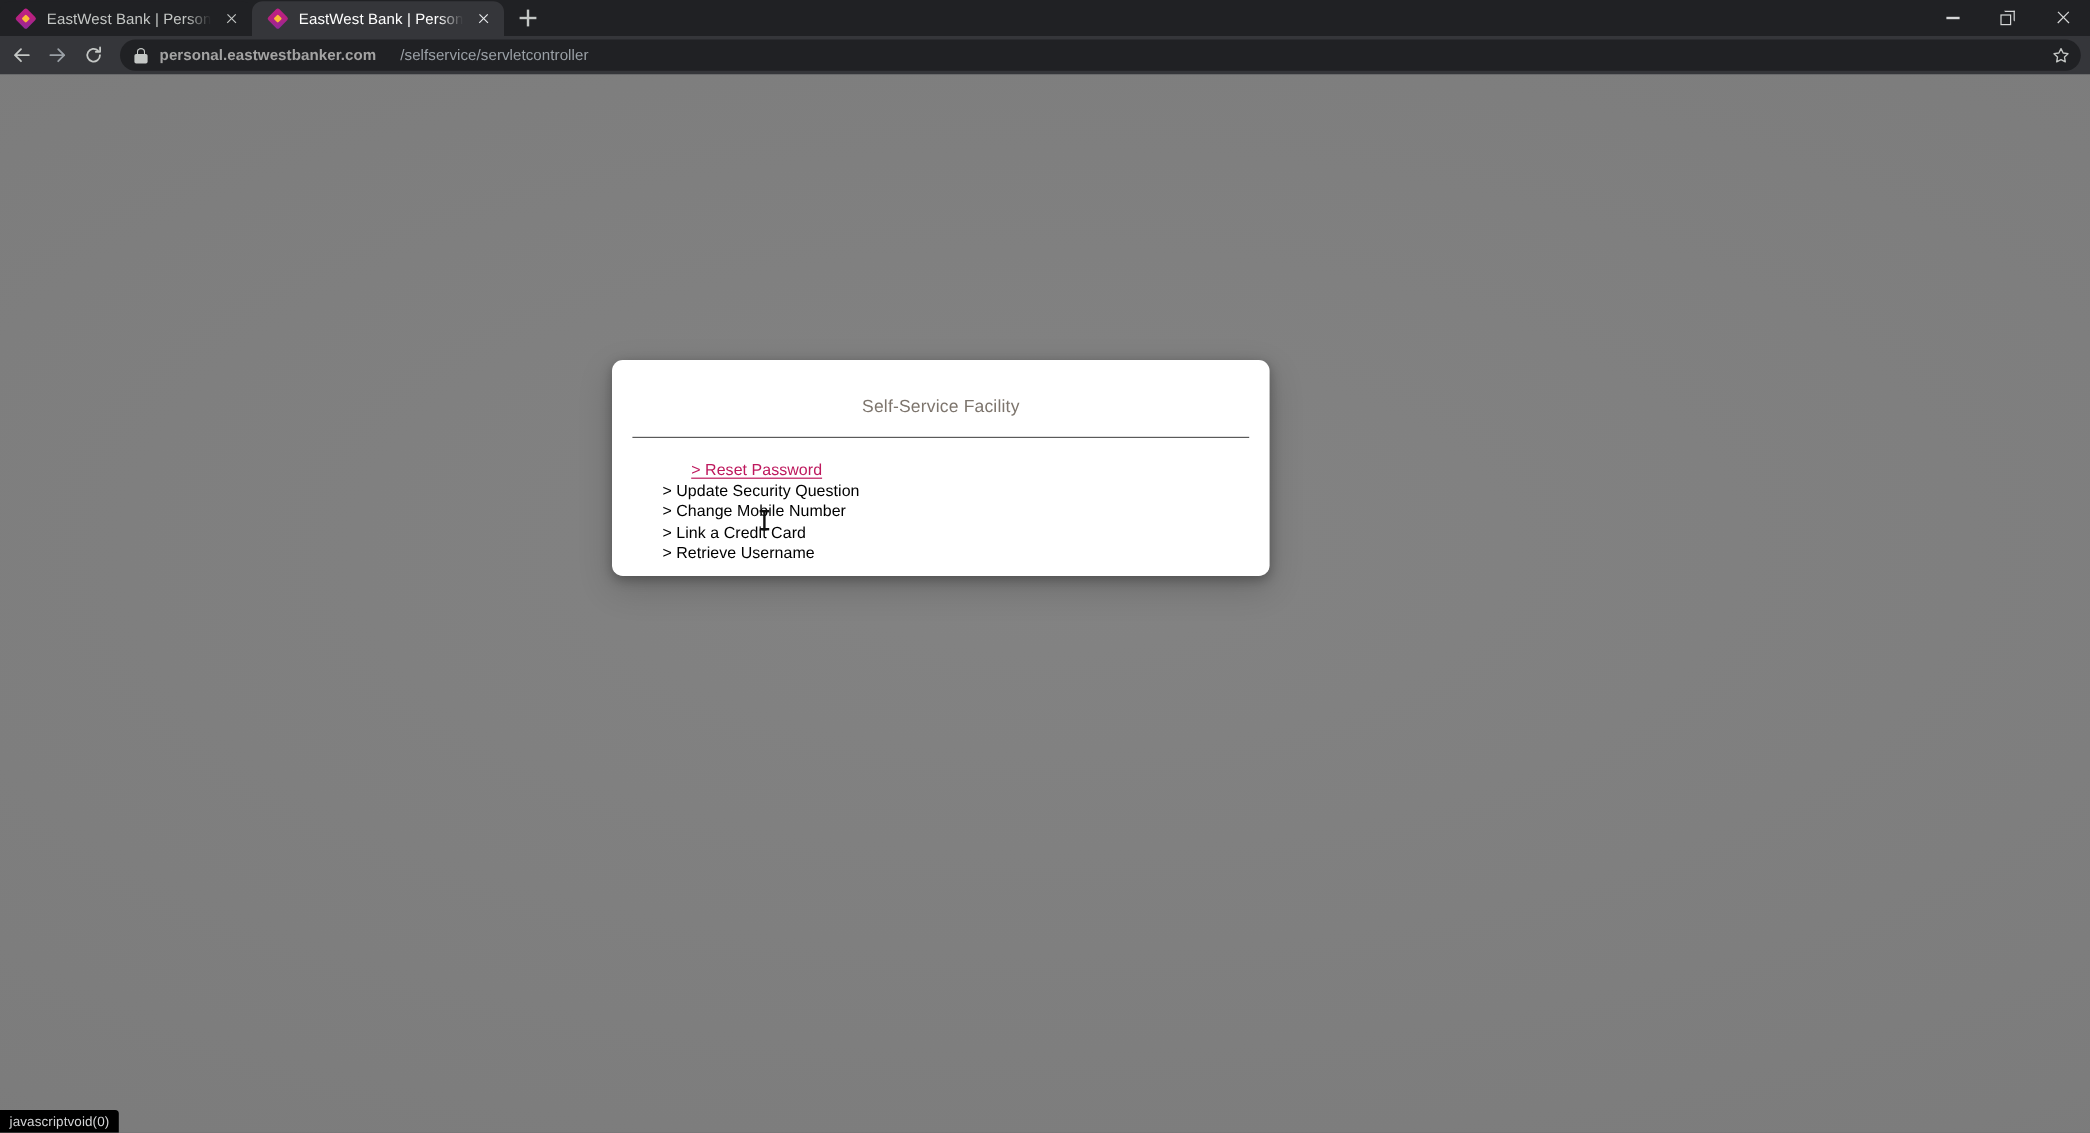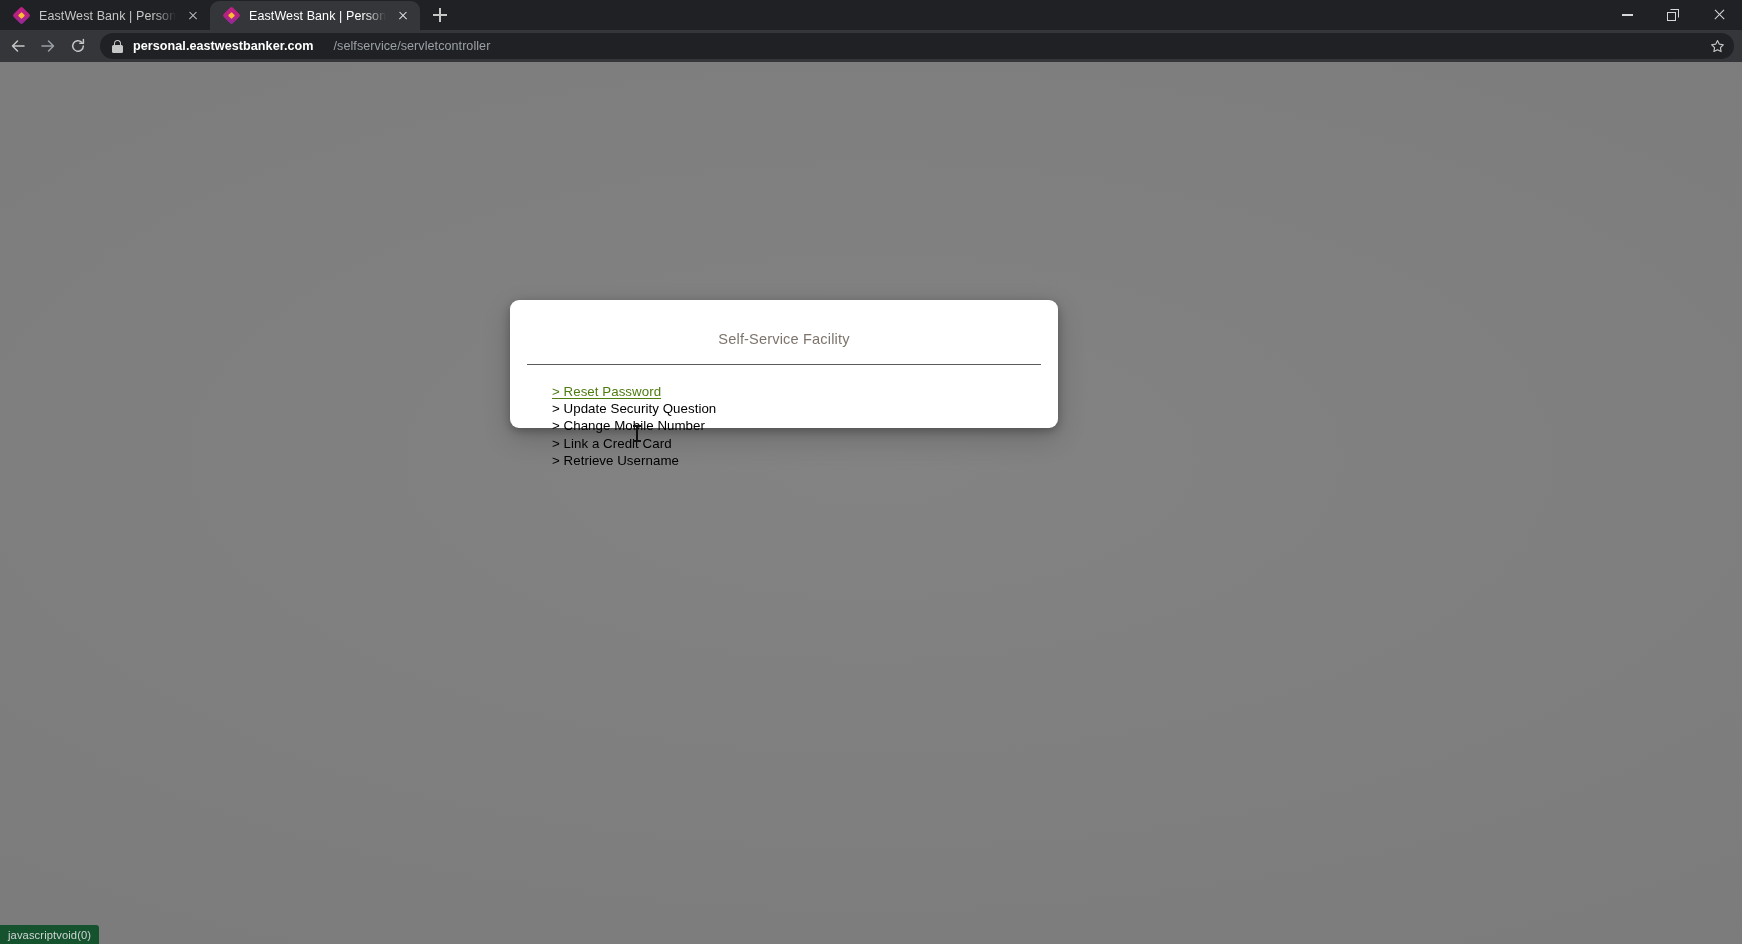--- a/index.html
+++ b/index.html
@@ -207,21 +207,21 @@
     border-radius: 3.5px 3.5px 0 0;
   }
   .url {
     flex: 1 1 auto;
     font-size: 12.6px;
     white-space: nowrap;
     overflow: hidden;
     color: #9aa0a6;
     letter-spacing: 0.05px;
   }
-  .url .host { color: #ffffff; font-weight: 600; }
+  .url .host { color: #a3a3a3; font-weight: 600; }
   .url .path { color: #9aa0a6; margin-left: 20px; }
 
   .star-btn {
     flex: 0 0 22px;
     width: 22px; height: 22px;
     display: flex; align-items: center; justify-content: center;
   }
 
   
   .viewport {
@@ -236,21 +236,21 @@
     inset: 0;
     background:
       radial-gradient(ellipse 140% 120% at 50% 45%, #838383 0%, #7c7c7c 55%, #737373 100%);
   }
 
   .card {
     position: absolute;
     left: 510px;
     top: 238px;
     width: 548px;
-    height: 128px;
+    height: 180px;
     background: #ffffff;
     border-radius: 9px;
     box-shadow: 0 3px 10px rgba(0,0,0,0.28), 0 10px 28px rgba(0,0,0,0.18);
     padding: 0;
   }
 
   .card-title {
     text-align: center;
     font-size: 14.6px;
     color: #7d756d;
@@ -269,23 +269,24 @@
   }
   .link-row {
     font-size: 13.3px;
     line-height: 17.2px;
     color: #000000;
     letter-spacing: 0.05px;
     width: fit-content;
     white-space: nowrap;
   }
   .link-row.hovered {
-    color: #4d7c0f;
+    color: #be185d;
     text-decoration: underline;
     text-underline-offset: 2px;
+    margin-left: 24px;
   }
 
   .text-caret {
     position: absolute;
     left: 631px;
     top: 362px;
     width: 11px;
     height: 19px;
     pointer-events: none;
   }
@@ -306,21 +307,21 @@
   .text-caret .cap-b { top: 16px; }
 
   .statusbar {
     position: absolute;
     left: 0;
     bottom: 0;
     height: 19px;
     padding: 0 8px;
     display: flex;
     align-items: center;
-    background: #14532d;
+    background: #000000;
     color: #d2d3d5;
     font-size: 11.2px;
     border-top-right-radius: 3px;
     letter-spacing: 0.1px;
   }
 </style>
 </head>
 <body>
 
 <div class="browser">

